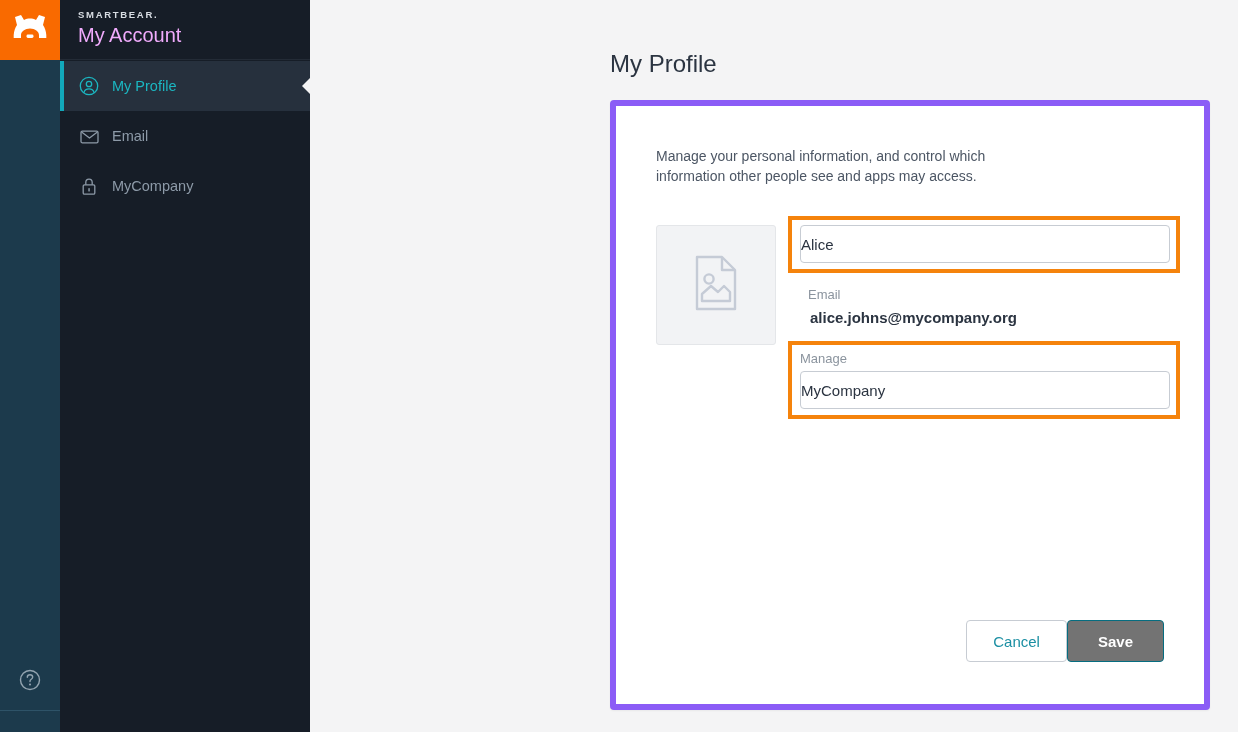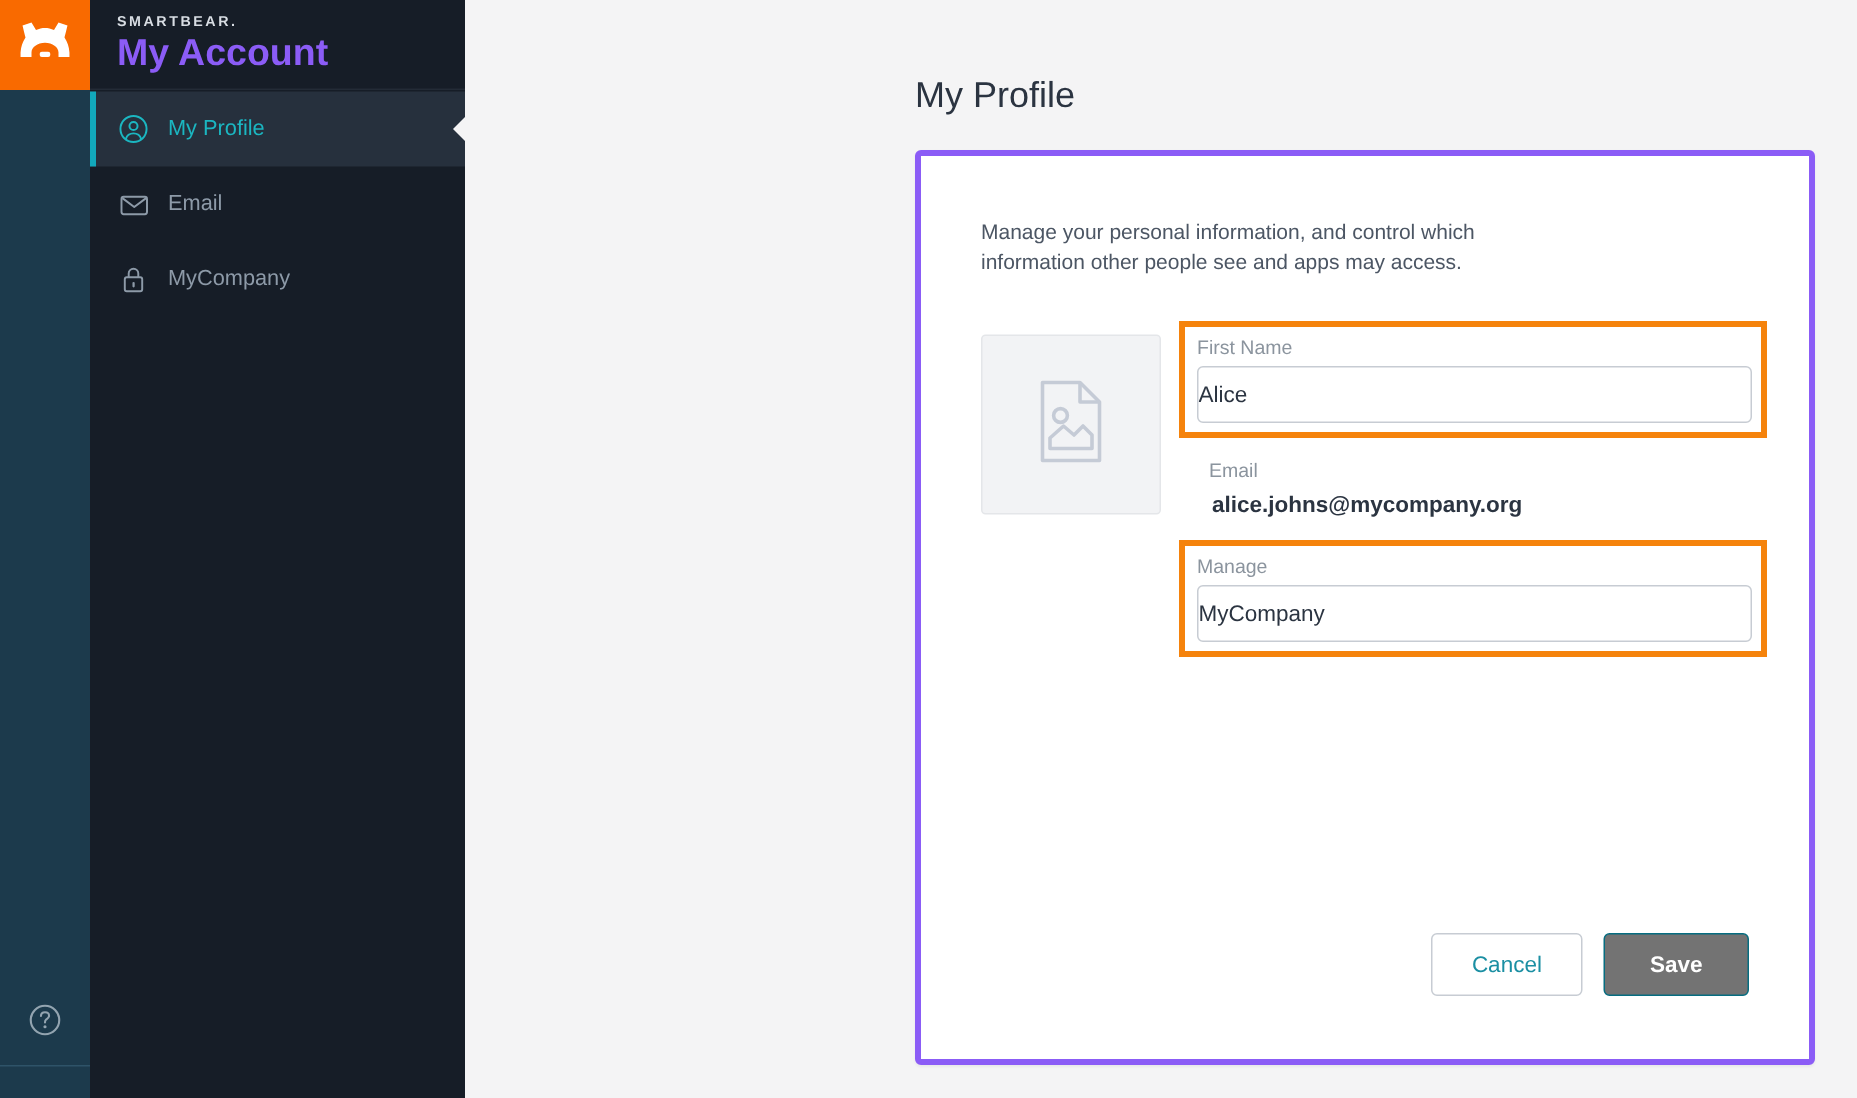--- a/index.html
+++ b/index.html
@@ -61,25 +61,25 @@
     border-bottom: 1px solid #232b36;
   }
   .brand-small {
     font-size: 9.5px;
     letter-spacing: 1.7px;
     color: #d8dde3;
     font-weight: bold;
     line-height: 12px;
   }
   .brand-large {
-    font-size: 25px;
-    color: #8b5cf6;
+    font-size: 20px;
+    color: #f0abfc;
     line-height: 26px;
     margin-top: 1px;
-    font-weight: bold;
+    font-weight: normal;
   }
 
   .nav { position: absolute; left: 0; top: 61px; width: 250px; }
   .nav-item {
     position: relative;
     height: 50px;
     display: flex;
     align-items: center;
     padding-left: 18px;
     color: #8d9aa8;
@@ -126,21 +126,21 @@
     left: 300px; top: 50px;
     font-size: 24px;
     color: #2b3441;
     font-weight: normal;
   }
   .card {
     position: absolute;
     left: 300px; top: 100px;
     width: 600px; height: 610px;
     background: #ffffff;
-    border: 4px solid #8b5cf6;
+    border: 6px solid #8b5cf6;
     border-radius: 4px;
     box-shadow: 0 1px 2px rgba(0,0,0,0.05);
   }
   .card-desc {
     position: absolute;
     left: 40px; top: 40px;
     width: 380px;
     font-size: 14px;
     line-height: 20px;
     color: #4c5664;
@@ -209,21 +209,20 @@
     font-weight: bold;
     line-height: 22px;
     padding-left: 2px;
   }
 
   
   .actions {
     position: absolute;
     right: 40px; bottom: 42px;
     display: flex;
-    gap: 14px;
     border-radius: 11px;
   }
   .btn {
     font-family: "Liberation Sans", sans-serif;
     font-size: 15px;
     border-radius: 4px;
     cursor: pointer;
     height: 42px;
     padding: 0 26px;
   }
@@ -331,21 +330,20 @@
             <path d="M29 2 L29 15 L42 15" fill="none" stroke="#c5cbd6" stroke-width="2.4" stroke-linejoin="round"></path>
             <circle cx="16" cy="24" r="4.6" fill="none" stroke="#c5cbd6" stroke-width="2.4"></circle>
             <path d="M9 46 L9 39 L18 31 L25 37 L31 31 L37 37 L37 46 Z" fill="none" stroke="#c5cbd6" stroke-width="2.4" stroke-linejoin="round"></path>
           </svg>
         </span>
       </div>
 
       <div class="fields">
 
         <div class="field hl">
-          <div class="field-label">First Name</div>
           <input class="field-input" type="text" value="Alice" style="">
         </div>
 
 
         <div class="field plain">
           <div class="field-label">Email</div>
           <div class="field-static">alice.johns@mycompany.org</div>
         </div>
 
 

